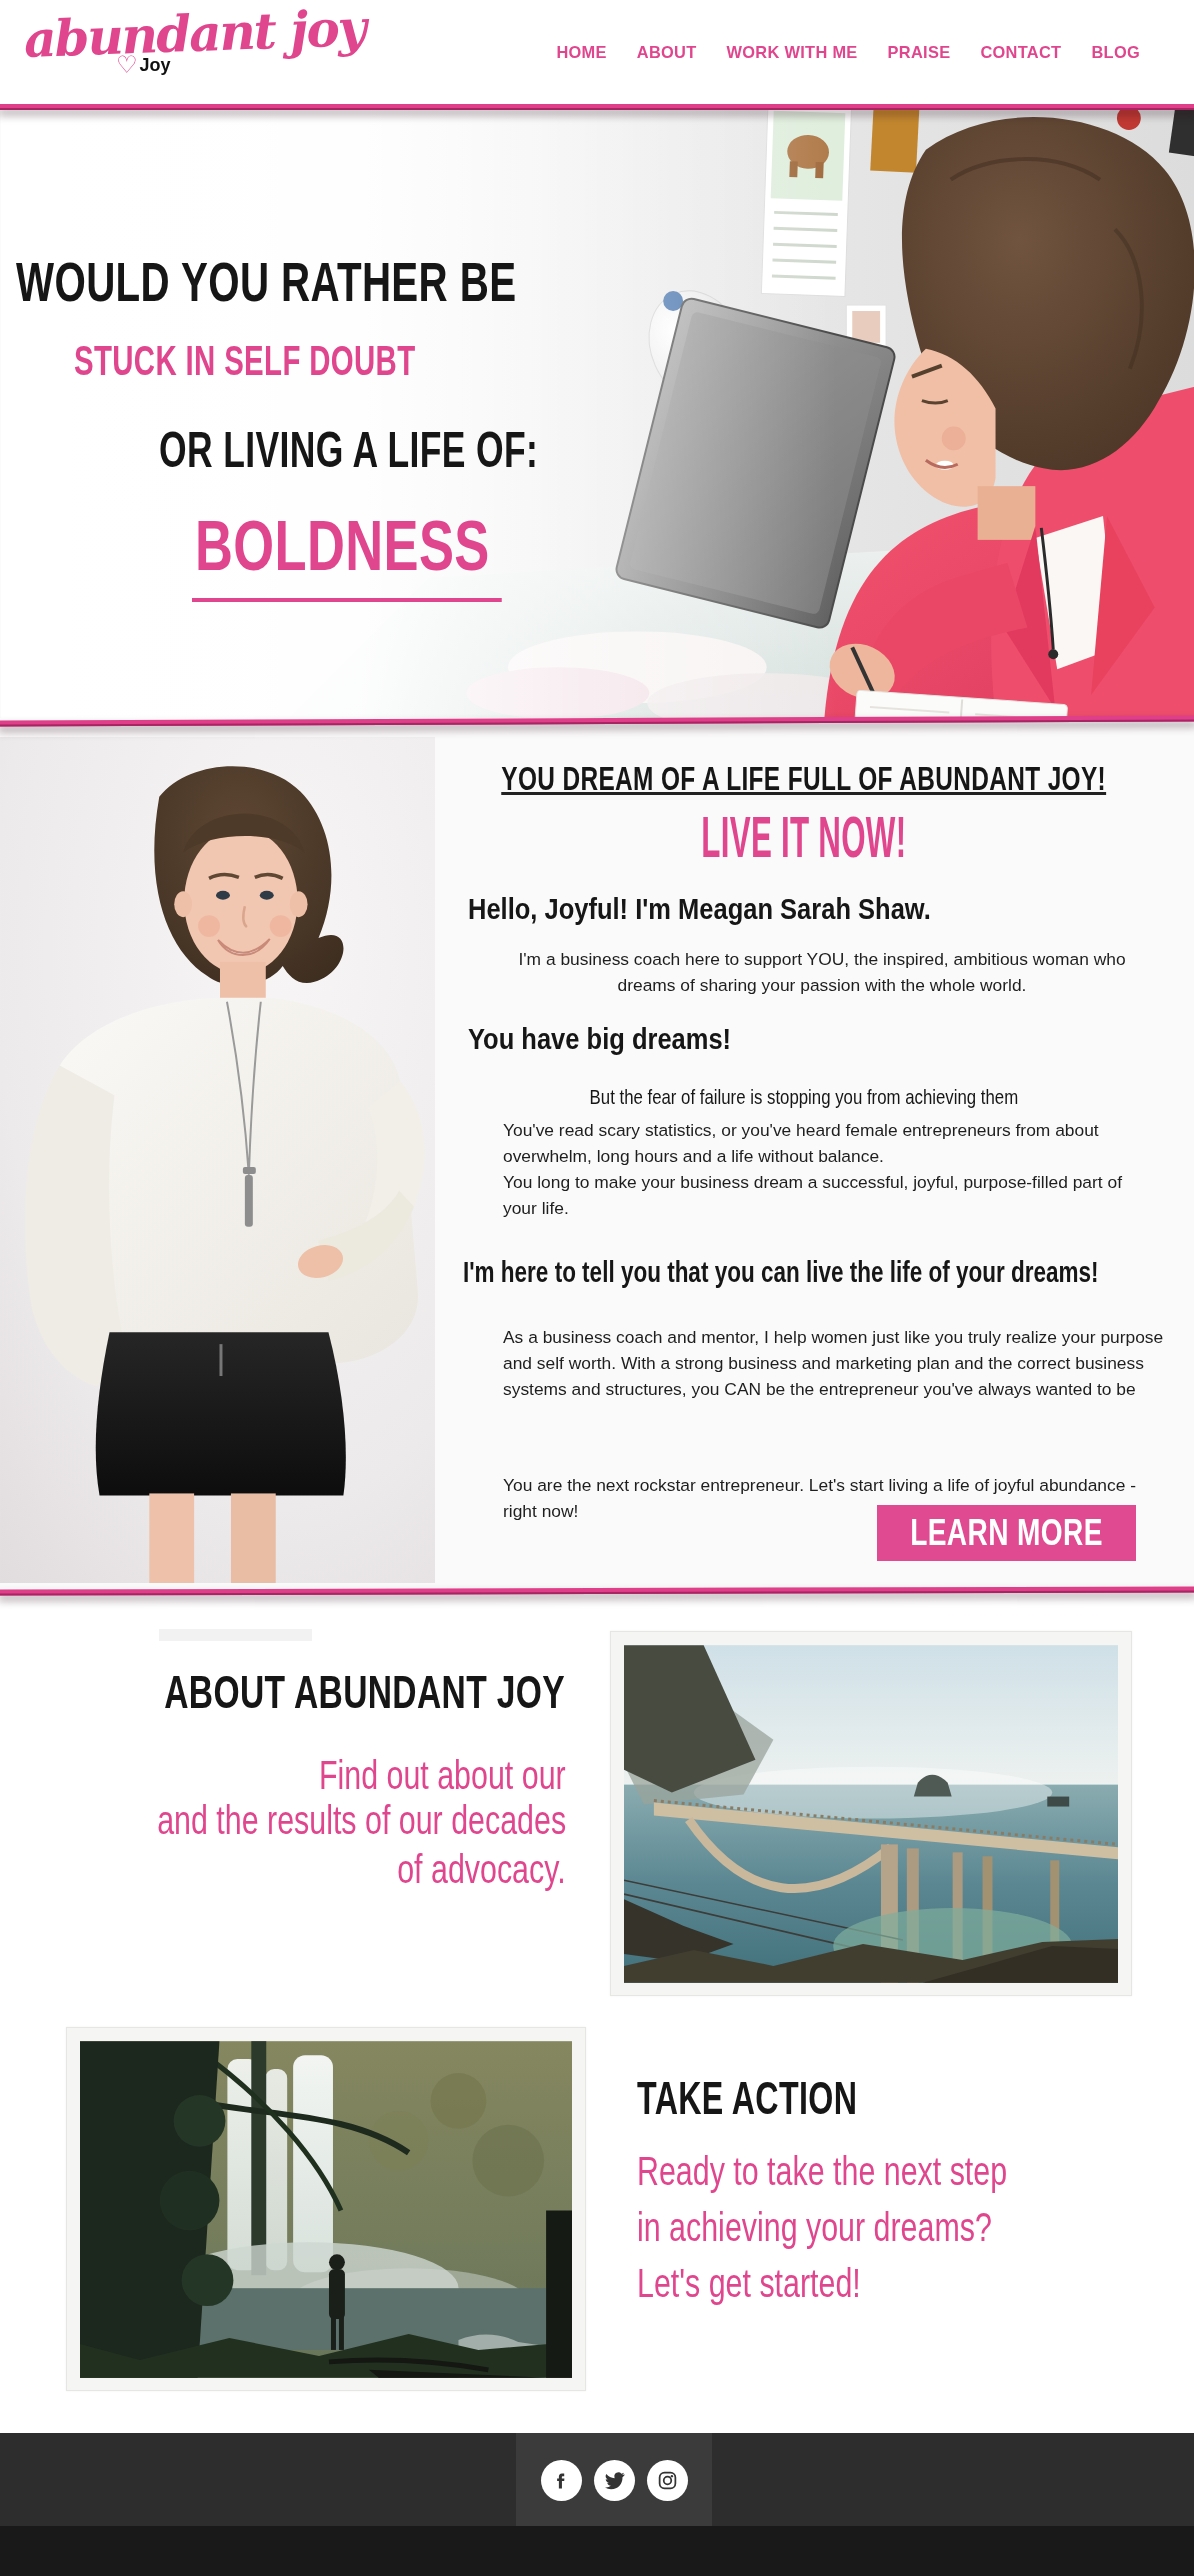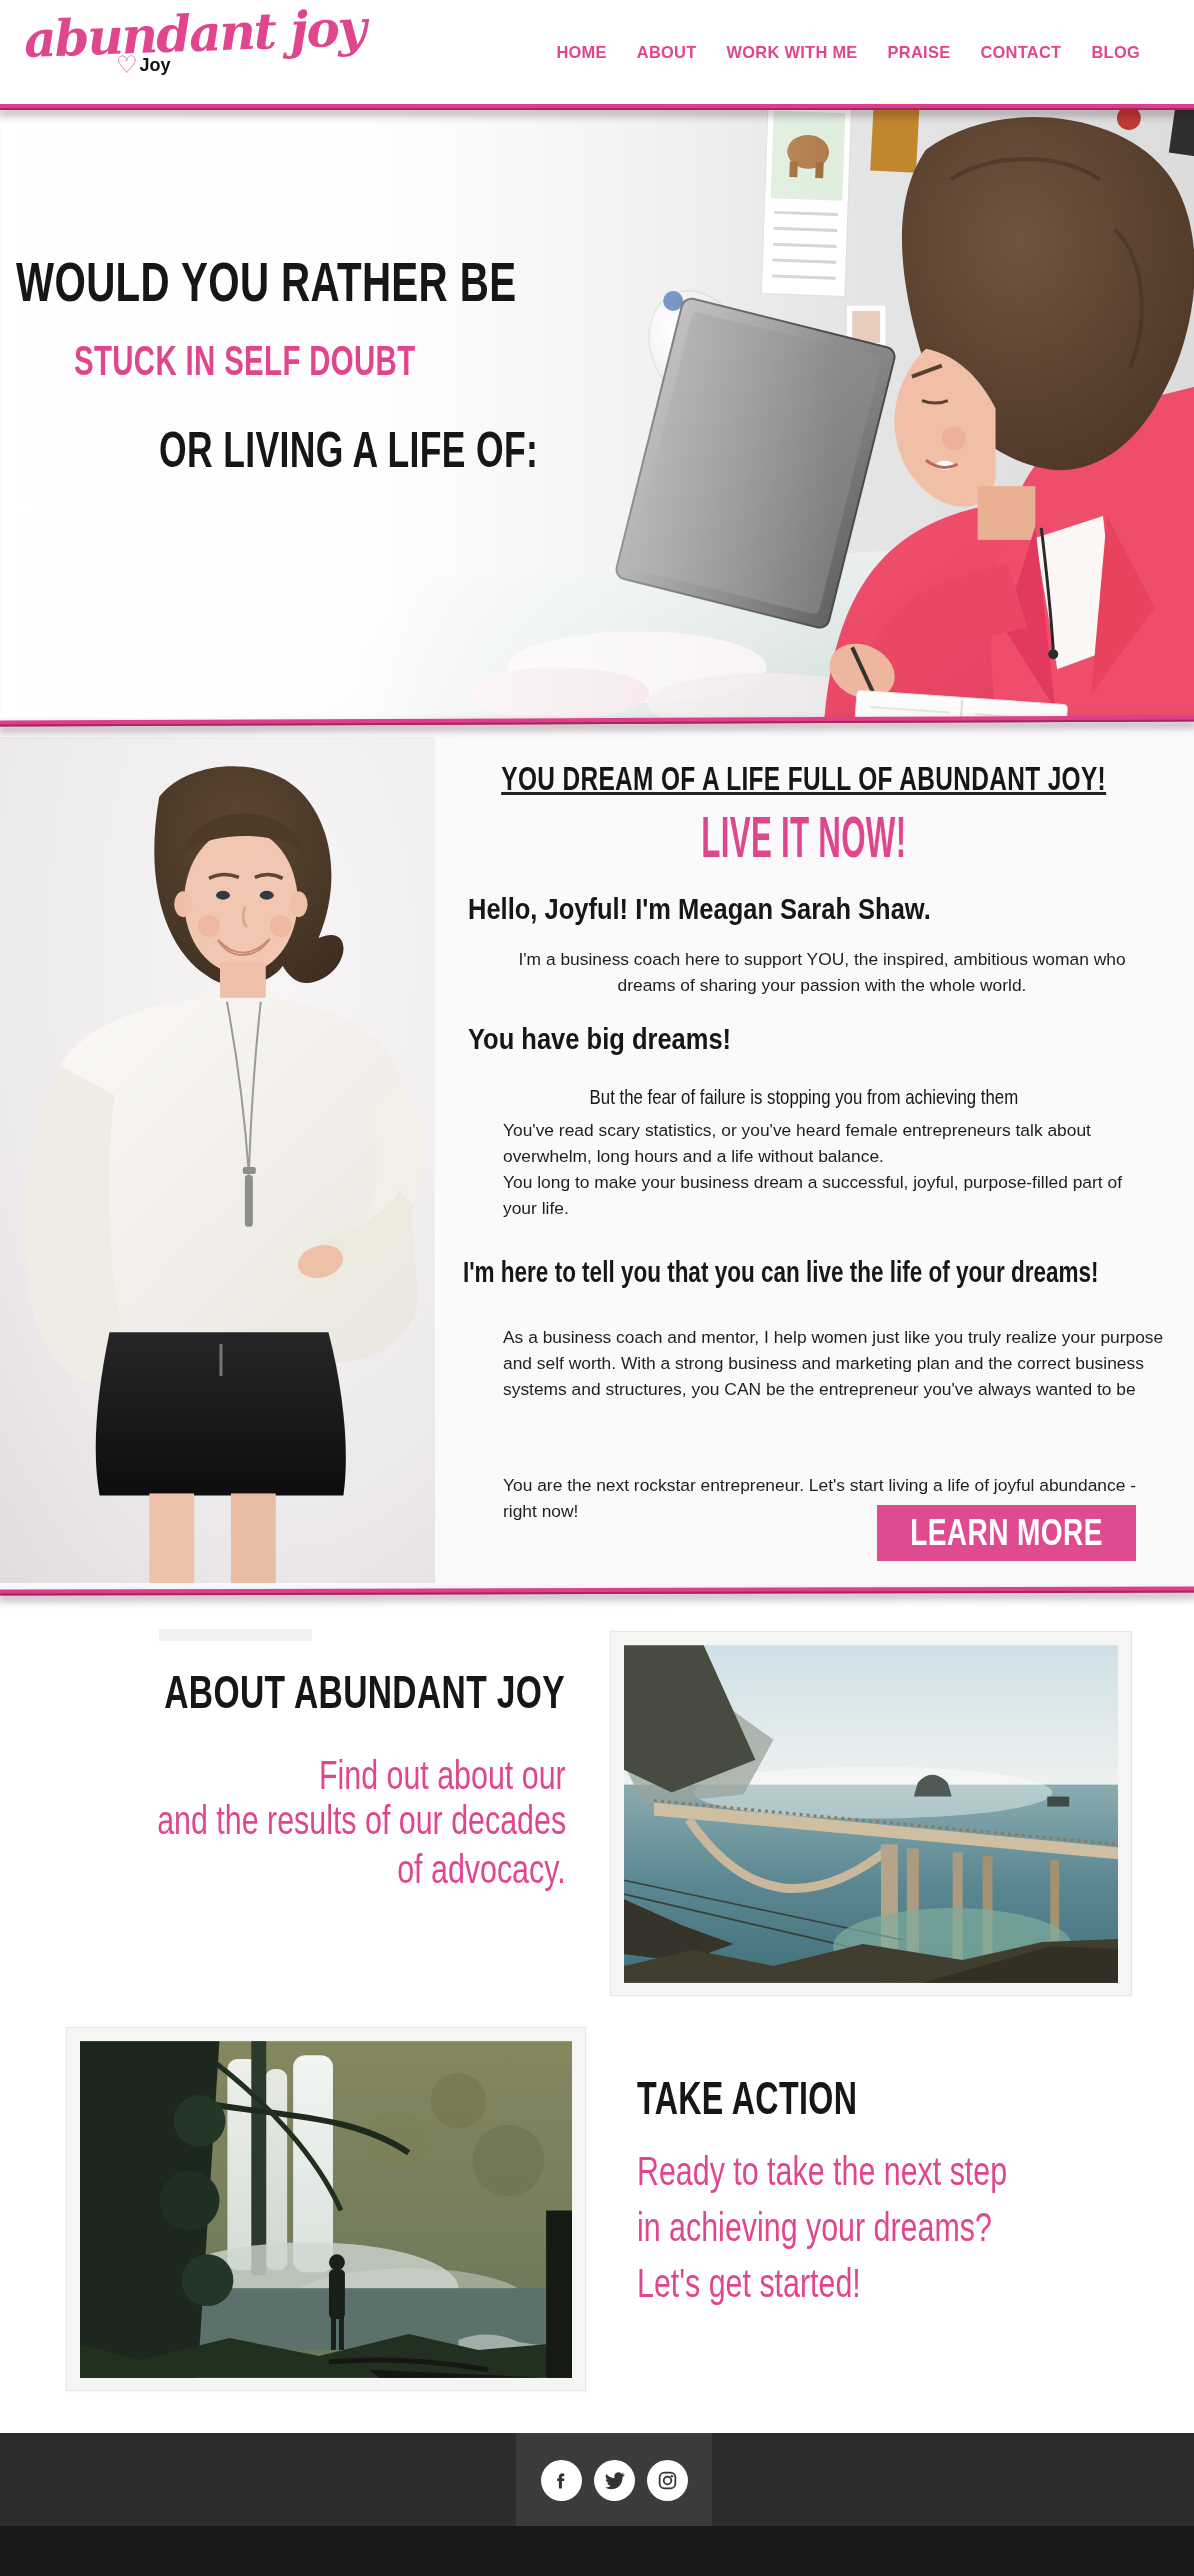--- a/index.html
+++ b/index.html
@@ -191,20 +191,23 @@
   </svg>
 
   <div class="hero-line" style="left:16px; top:139px;">
     <span class="cond ol blacktx" style="font-size:56px; transform:scaleX(.72);">WOULD YOU RATHER BE</span>
   </div>
   <div class="hero-line" style="left:74px; top:227px;">
     <span class="cond ol pink" style="font-size:42px; transform:scaleX(.70);">STUCK IN SELF DOUBT</span>
   </div>
   <div class="hero-line" style="left:159px; top:311px;">
     <span class="cond ol blacktx" style="font-size:50px; transform:scaleX(.71);">OR LIVING A LIFE OF:</span>
+  </div>
+  <div class="hero-line" style="left:192px; top:396px;">
+    <span class="cond ol pink" style="font-size:70px; transform:scaleX(.75); border-bottom:4px solid #e0468e; padding:0 16px 12px 4px;">BOLDNESS</span>
   </div>
 </div>
 <div class="abs bar-pink" style="top:718px; transform:rotate(-.25deg);"></div>
 
 <div class="abs sec2"></div>
 
 <div class="abs portrait">
   <svg width="435" height="846" viewBox="0 0 437 850">
     <defs>
       <radialGradient id="pBg" cx=".65" cy=".25" r="1.1">
@@ -263,21 +266,21 @@
 <div class="abs" style="left:468px; top:892px;">
   <span class="cond ol blacktx" style="font-size:30px; transform:scaleX(.85); letter-spacing:0;">Hello, Joyful! I'm Meagan Sarah Shaw.</span>
 </div>
 <p class="abs body-p" style="left:496px; top:946px; width:652px; text-align:center;">I'm a business coach here to support YOU, the inspired, ambitious woman who dreams of sharing your passion with the whole world.</p>
 <div class="abs" style="left:468px; top:1022px;">
   <span class="cond ol blacktx" style="font-size:30px; transform:scaleX(.85); letter-spacing:0;">You have big dreams!</span>
 </div>
 <div class="abs center-flex" style="left:453px; top:1077px; width:702px;margin-top:8px;">
   <span class="cond oc w400 blacktx" style="font-size:21px; transform:scaleX(.80); letter-spacing:0;">But the fear of failure is stopping you from achieving them</span>
 </div>
-<p class="abs body-p pre" style="left:503px; top:1117px; width:657px;">You've read scary statistics, or you've heard female entrepreneurs talk about overwhelm, long hours and a life without balance.
+<p class="abs body-p pre" style="left:503px; top:1117px; width:657px;">You've read scary statistics, or you've heard female entrepreneurs from about overwhelm, long hours and a life without balance.
 You long to make your business dream a successful, joyful, purpose-filled part of your life.</p>
 <div class="abs" style="left:463px; top:1255px;">
   <span class="cond ol blacktx" style="font-size:30px; transform:scaleX(.75); letter-spacing:0;">I'm here to tell you that you can live the life of your dreams!</span>
 </div>
 <p class="abs body-p" style="left:503px; top:1324px; width:662px;">As a business coach and mentor, I help women just like you truly realize your purpose and self worth. With a strong business and marketing plan and the correct business systems and structures, you CAN be the entrepreneur you've always wanted to be</p>
 <p class="abs body-p" style="left:503px; top:1472px; width:637px;">You are the next rockstar entrepreneur. Let's start living a life of joyful abundance - right now!</p>
 <button class="abs cta-btn">
   <span class="cond oc" style="font-size:36px; transform:scaleX(.78);">LEARN MORE</span>
 </button>
 

